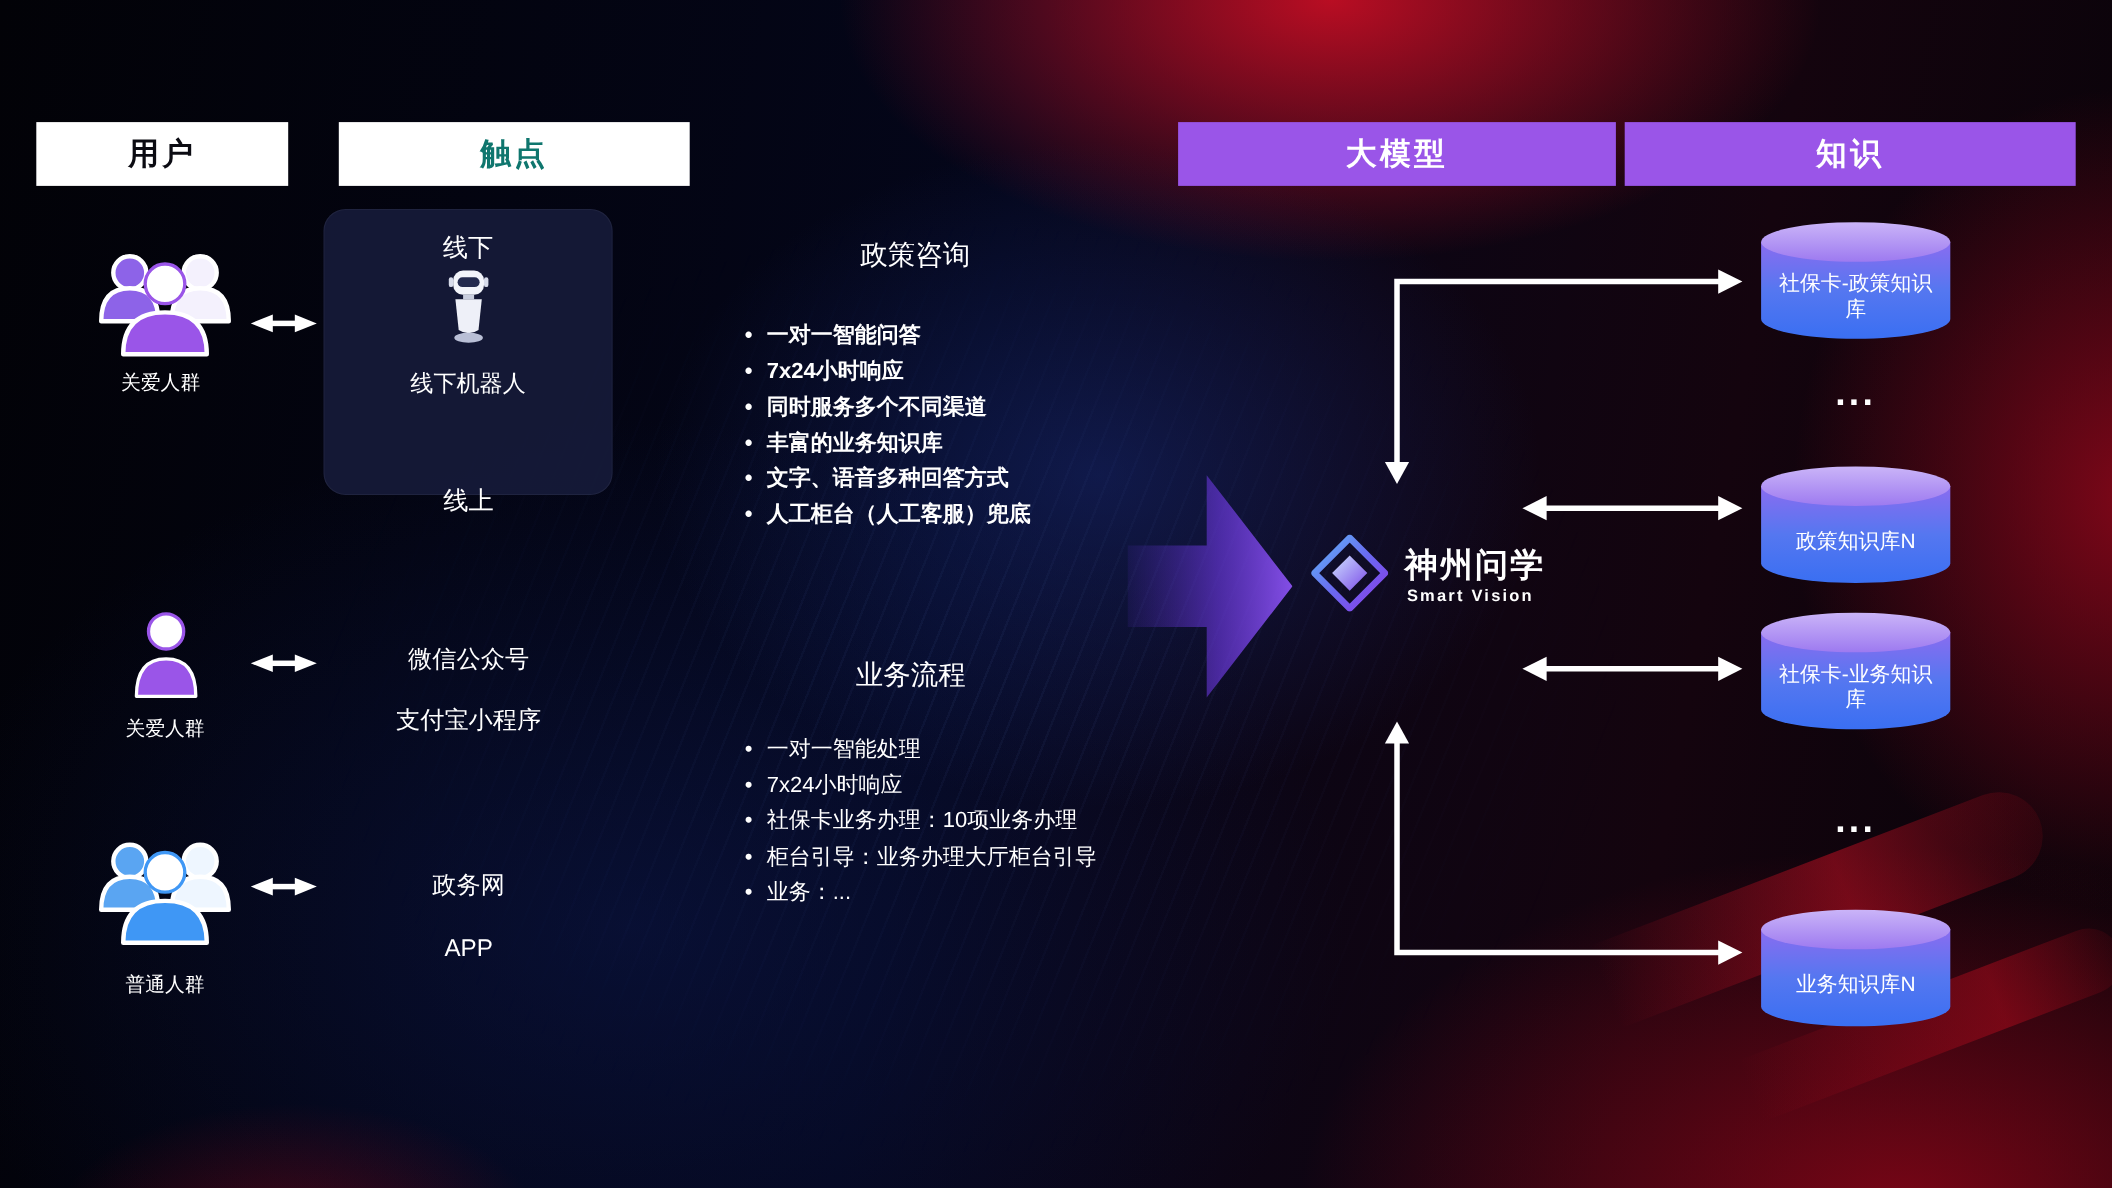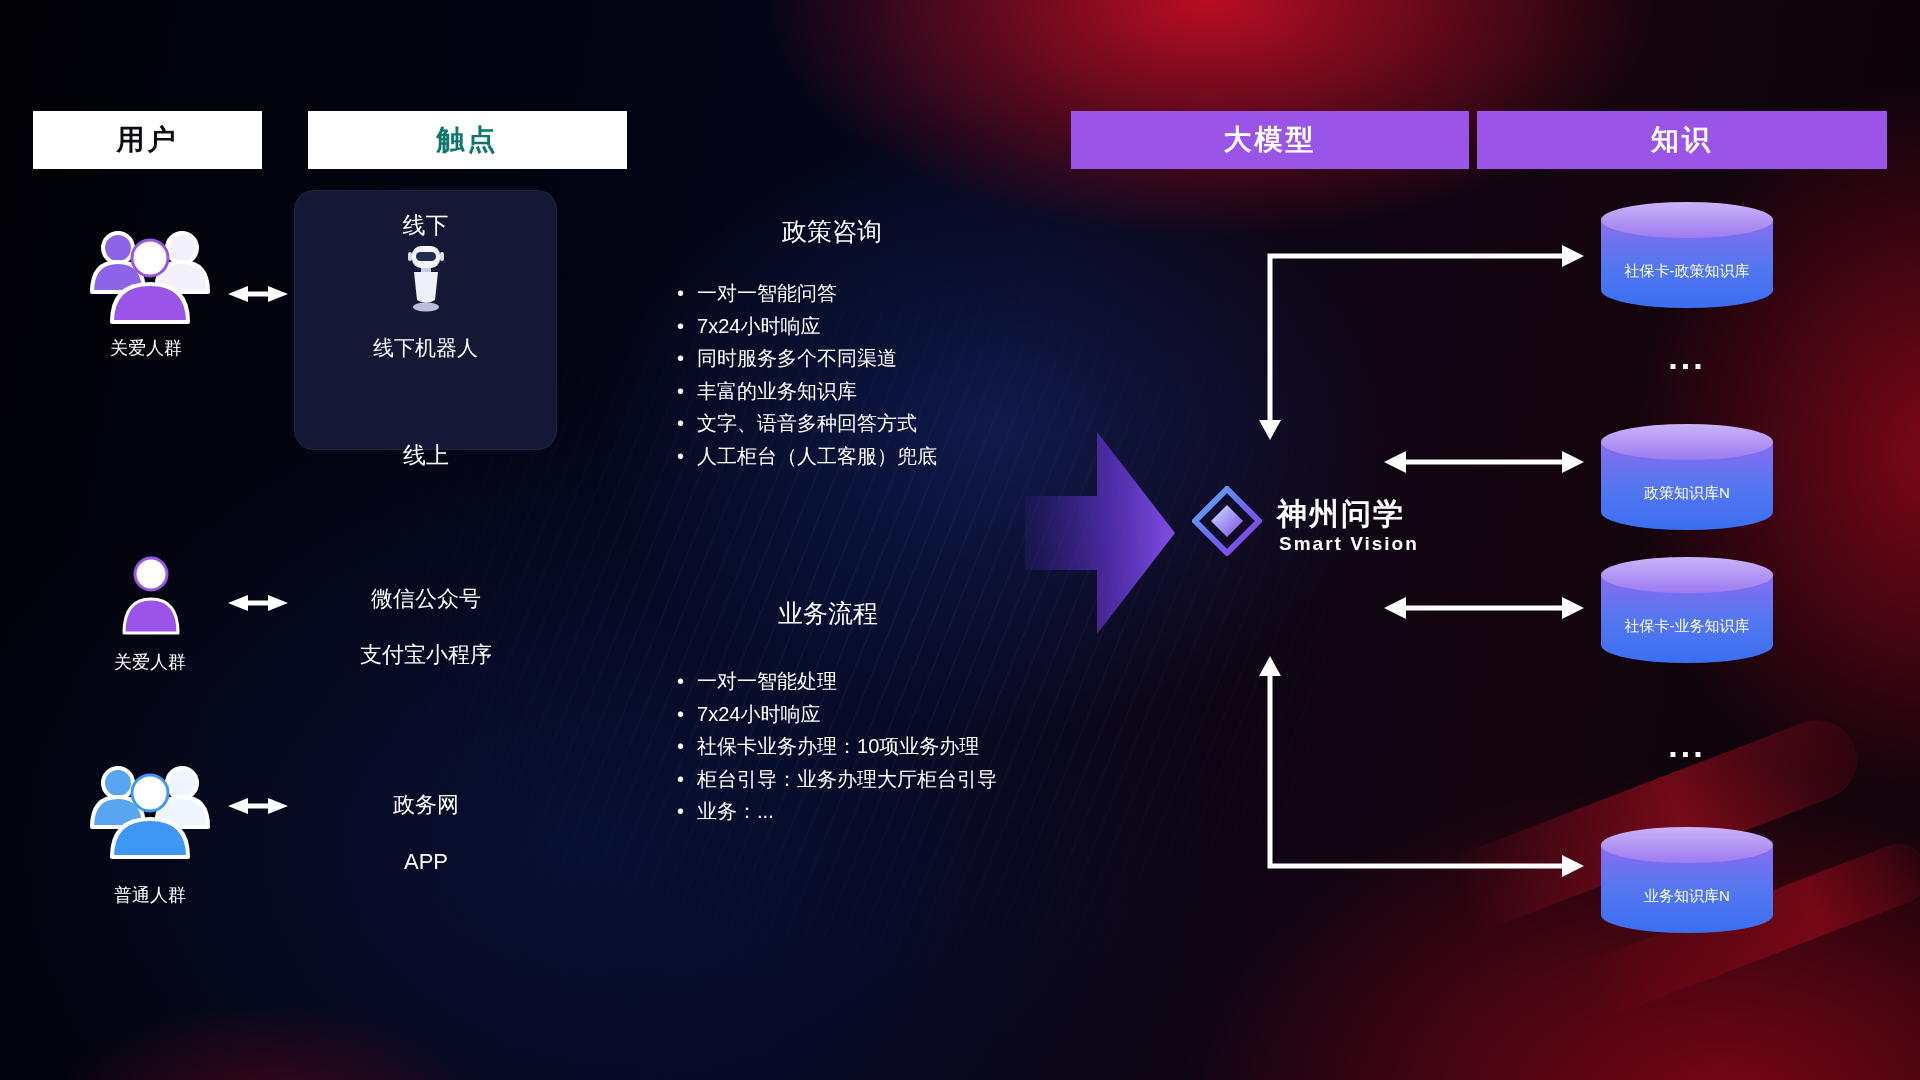--- a/index.html
+++ b/index.html
@@ -59,38 +59,38 @@
   #channel-3{top:777px;}
   #channel-4{top:836px;}
 
   
   .scn-title{position:absolute;width:320px;text-align:center;font-size:25px;}
   #scn1-title{left:672px;top:215px;}
   #scn2-title{left:668px;top:597px;}
   .bullets{position:absolute;left:677px;margin:0;padding:0;list-style:none;font-size:20px;}
   .bullets li{line-height:32.5px;white-space:nowrap;}
   .bullets li::before{content:"•";margin-right:13px;}
-  #scn1-list{top:277px;}
+  #scn1-list{top:289px;font-weight:bold;}
   #scn2-list{top:665px;}
 
   
   #big-arrow{position:absolute;left:1025px;top:418px;}
   #model-logo{position:absolute;left:1192px;top:486px;}
   #model-name{position:absolute;left:1277px;top:494px;font-size:30px;font-weight:700;letter-spacing:2px;}
-  #model-sub{position:absolute;left:1279px;top:533px;font-size:19px;letter-spacing:2px;font-weight:700;}
+  #model-sub{position:absolute;left:1279px;top:533px;font-size:15px;letter-spacing:2px;font-weight:700;}
 
   
   .db{position:absolute;left:1601px;width:172px;height:106px;}
   .db-top{position:absolute;left:0;top:0;width:172px;height:36px;border-radius:50%;
     background:linear-gradient(180deg,#cab4f8,#9d7af0);z-index:2;}
   .db-body{position:absolute;left:0;top:18px;width:172px;height:88px;
     background:linear-gradient(180deg,#8a6cf0 0%,#5577f0 50%,var(--db-bottom,#3a6ff2) 100%);
     border-bottom-left-radius:86px 18px;border-bottom-right-radius:86px 18px;
     display:flex;align-items:center;justify-content:center;text-align:center;
-    font-size:15px;line-height:23px;padding:16px 8px 4px;box-sizing:border-box;z-index:1;}
+    font-size:19px;line-height:23px;padding:16px 8px 4px;box-sizing:border-box;z-index:1;}
   #db1{top:202px;} #db2{top:424px;} #db3{top:557px;} #db4{top:827px;}
   .dots{position:absolute;left:1601px;width:172px;text-align:center;font-size:34px;font-weight:700;letter-spacing:3px;}
   #dots1{top:338px;} #dots2{top:726px;}
 
   #arrows-overlay{position:absolute;inset:0;pointer-events:none;z-index:5;}
 </style>
 </head>
 <body>
 
 <div id="stage">

